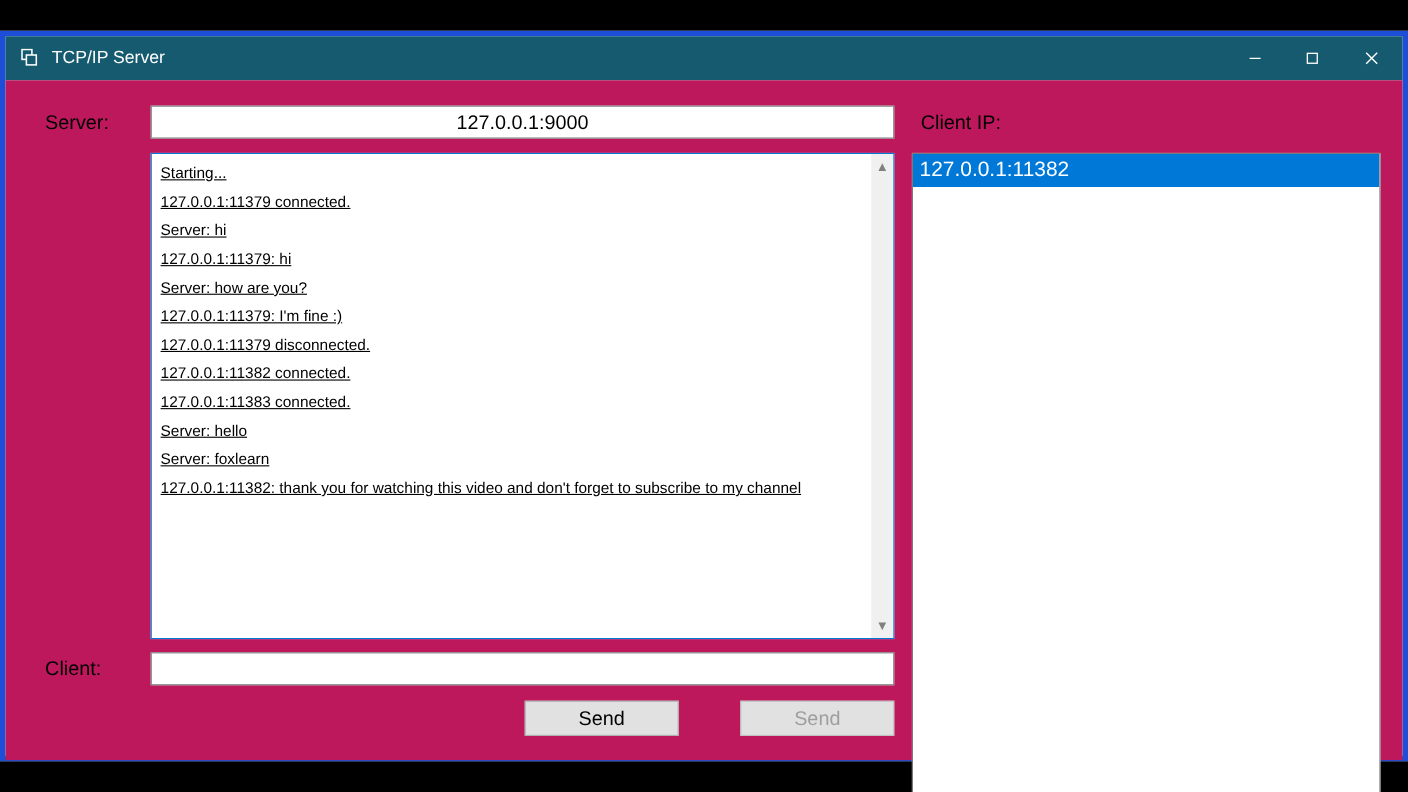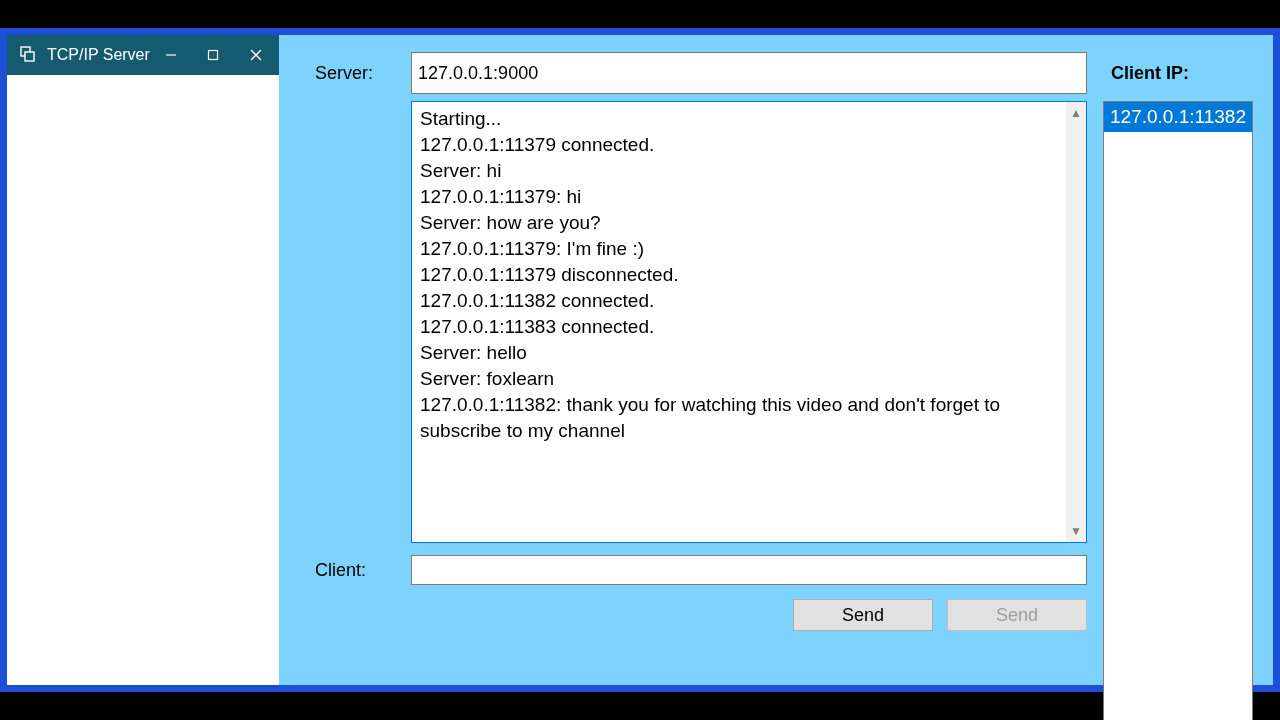--- a/index.html
+++ b/index.html
@@ -15,22 +15,22 @@
     left: 0; right: 0;
     top: 28px;
     height: 664px;
     background: #fff;
   }
   .window {
     position: absolute;
     left: 0; top: 0;
     width: 100%; height: 100%;
     display: flex;
-    flex-direction: row;
-    border: 7px solid #1d4ed8;
+    flex-direction: column;
+    border: 5px solid #1d4ed8;
   }
   .titlebar {
     height: 40px;
     background: #155a6f;
     color: #fff;
     display: flex;
     align-items: center;
     padding-left: 12px;
     font-size: 16px;
   }
@@ -44,70 +44,71 @@
   .titlebar .title { flex: 0 0 auto; }
   .titlebar .spacer { flex: 1; }
   .titlebar .winbtn {
     width: 52px; height: 40px;
     display: flex; align-items: center; justify-content: center;
     color: #fff;
   }
   .titlebar .winbtn.close { width: 56px; }
   .client-area {
     flex: 1;
-    background: #7dd3fc;
+    background: #be185d;
     position: relative;
     padding: 22px 20px 22px 36px;
   }
   .row1 {
     display: flex;
     align-items: center;
     height: 32px;
     margin-bottom: 12px;
   }
   .label {
     font-size: 18px;
     color: #000;
   }
   .server-label { width: 96px; }
   .server-input {
     flex: 0 0 676px;
-    height: 42px;
+    height: 30px;
     border: 1px solid #7a7a7a;
     background: #fff;
     font-size: 18px;
     padding: 2px 6px;
     outline: none;
+    text-align: center;
   }
   .clientip-label {
     margin-left: 24px;
     width: 120px;
-    font-weight: bold;
   }
   .middle {
     display: flex;
     height: 442px;
   }
   .log-wrap {
     margin-left: 96px;
     width: 676px;
     height: 442px;
     border: 1px solid #0078d7;
     background: #fff;
     position: relative;
     display: flex;
   }
   .log-text {
     flex: 1;
     padding: 4px 8px;
-    font-size: 19px;
+    font-size: 14px;
     line-height: 26px;
     color: #000;
     white-space: pre-wrap;
     overflow: hidden;
+    text-decoration: underline;
   }
   .log-scroll {
     width: 20px;
     background: #f0f0f0;
     display: flex;
     flex-direction: column;
     justify-content: space-between;
     align-items: center;
     padding: 4px 0;
   }
@@ -162,20 +163,21 @@
     width: 140px;
     height: 32px;
     background: #e1e1e1;
     border: 1px solid #adadad;
     font-size: 18px;
     display: flex;
     align-items: center;
     justify-content: center;
     color: #000;
     cursor: pointer;
+    margin-left: 42px;
   }
   .btn.disabled {
     color: #9e9e9e;
     background: #e1e1e1;
     border-color: #c0c0c0;
     cursor: default;
   }
 </style>
 </head>
 <body>

